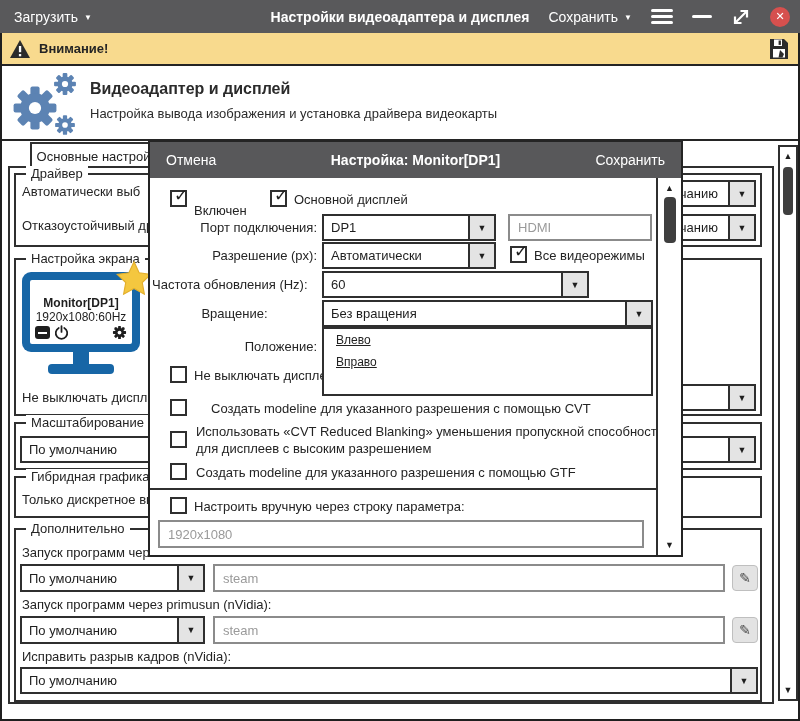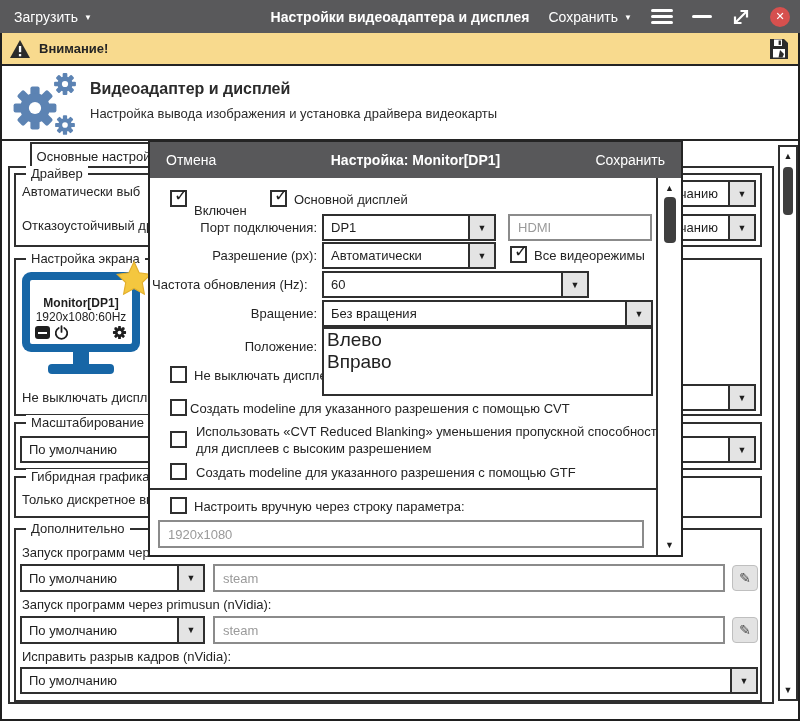--- a/index.html
+++ b/index.html
@@ -71,21 +71,21 @@
 
   
   .modal { position:absolute; left:148px; top:140px; width:535px; height:417px; background:#fff;
            border:2px solid #242424; z-index:10; }
   .modal-head { position:absolute; left:0; top:0; right:0; height:36px; background:#58585a; color:#fff;
                 display:flex; align-items:center; padding:0 16px; font-size:14px; }
   .modal-title { position:absolute; left:0; right:0; text-align:center; font-weight:bold; pointer-events:none; }
   .mh-save { margin-left:auto; cursor:pointer; }
   .popup { position:absolute; left:172px; top:185px; width:331px; height:69px; background:#fff;
            border:2px solid #2f2f2f; z-index:12; }
-  .popup .opt { height:22px; display:flex; align-items:center; padding-left:3px; font-size:19px; cursor:pointer; }
+  .popup .opt { height:22px; display:flex; align-items:center; padding-left:12px; font-size:12px; cursor:pointer;text-decoration:underline; }
   .sep { position:absolute; background:#2f2f2f; }
 
   .frameborder { position:absolute; left:0; top:33px; width:800px; height:688px; border:2px solid #1f1f1f;
                  border-top:none; pointer-events:none; z-index:30; }
   svg { display:block; }
 </style>
 </head>
 <body>
 
 <svg width="0" height="0" style="position:absolute">
@@ -294,38 +294,38 @@
     </div>
     <div class="cb checked" style="left:360px;top:104px"></div>
     <div class="lbl" style="left:384px;top:106px">Все видеорежимы</div>
 
     <div class="lbl" style="left:2px;top:135px;width:165px;">Частота обновления (Hz):</div>
     <div class="combo" style="left:172px;top:129px;width:267px;height:27px">
       <span class="val">60</span>
       <span class="dbtn">▼</span>
     </div>
 
-    <div class="lbl" style="left:2px;top:164px;width:165px;text-align:right">Вращение:</div>
+    <div class="lbl" style="left:2px;top:164px;width:165px;text-align:center">Вращение:</div>
     <div class="combo" style="left:172px;top:158px;width:331px;height:27px">
       <span class="val">Без вращения</span>
       <span class="dbtn">▼</span>
     </div>
 
     <div class="lbl" style="left:2px;top:197px;width:165px;text-align:right">Положение:</div>
 
     <div class="popup">
       <div class="opt">Влево</div>
       <div class="opt">Вправо</div>
     </div>
 
     <div class="cb" style="left:20px;top:224px"></div>
     <div class="lbl" style="left:44px;top:226px">Не выключать дисплей</div>
 
     <div class="cb" style="left:20px;top:257px"></div>
-    <div class="lbl" style="left:40px;top:259px">Создать modeline для указанного разрешения с помощью CVT</div>
+    <div class="lbl" style="left:61px;top:259px">Создать modeline для указанного разрешения с помощью CVT</div>
 
     <div class="cb" style="left:20px;top:289px"></div>
     <div class="lbl" style="left:46px;top:281px;line-height:17px">
       <span>Использовать «CVT Reduced Blanking» уменьшения пропускной способности</span><br>
       <span>для дисплеев с высоким разрешением</span>
     </div>
 
     <div class="cb" style="left:20px;top:321px"></div>
     <div class="lbl" style="left:46px;top:323px">Создать modeline для указанного разрешения с помощью GTF</div>
 

